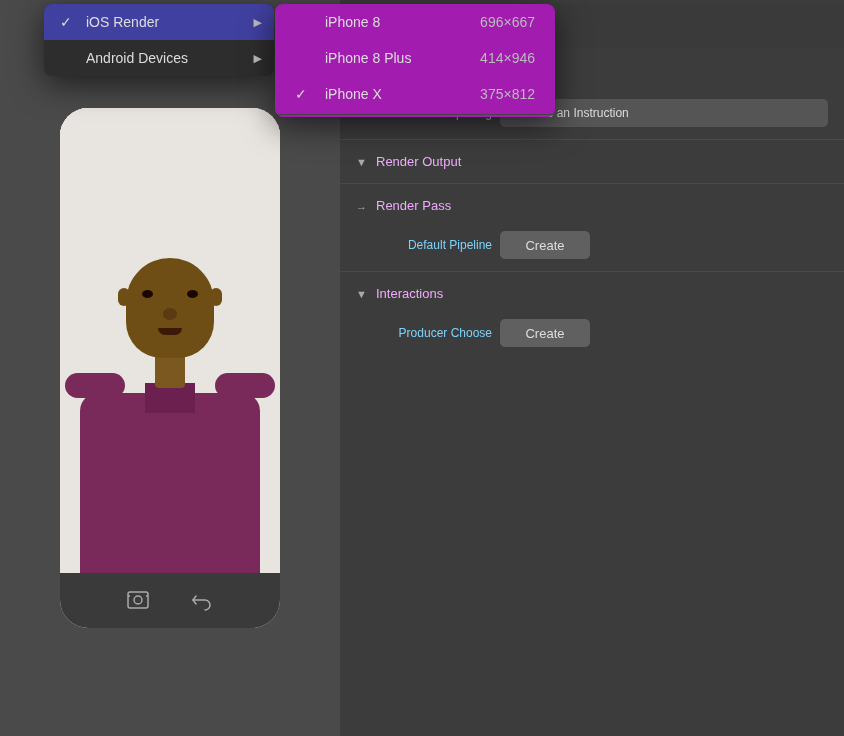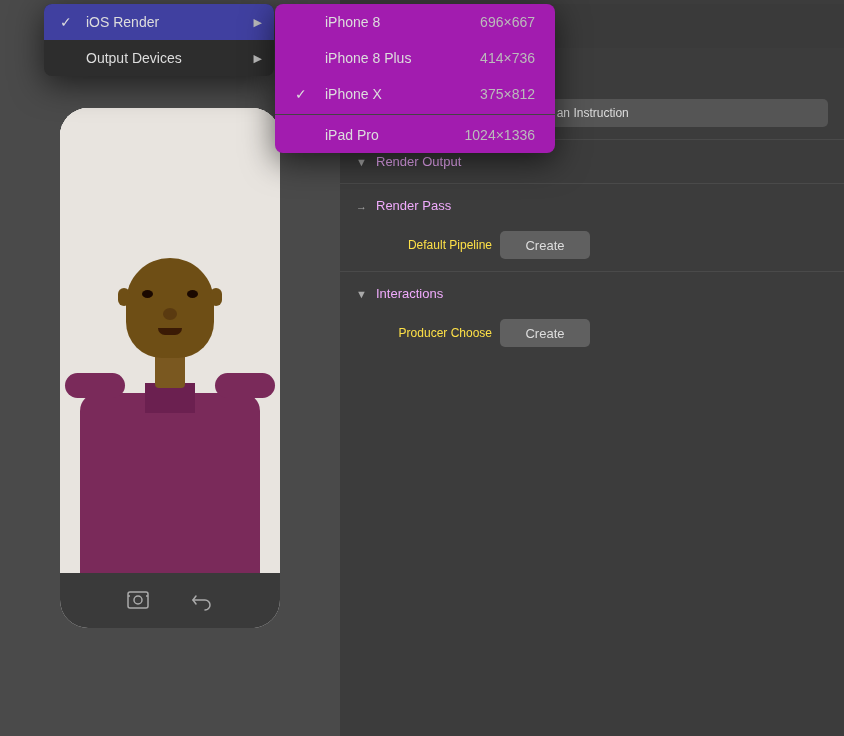--- a/index.html
+++ b/index.html
@@ -111,21 +111,21 @@
     }
 
     .field-row {
       display: flex;
       align-items: center;
       padding: 8px 16px 8px 32px;
       gap: 8px;
     }
 
     .field-label {
-      color: #fde047;
+      color: #7dd3fc;
       font-size: 12px;
       width: 120px;
       text-align: right;
     }
 
     .field-control {
       flex: 1;
     }
 
     .dropdown-btn {
@@ -384,50 +384,45 @@
     <div class="ios-menu">
 
       <div class="menu-item active-selection">
         <span class="check-mark">✓</span>
         <span>iOS Render</span>
         <span class="menu-arrow">▶</span>
       </div>
 
       <div class="menu-item">
         <span class="check-mark" style="visibility:hidden;">✓</span>
-        <span>Output Devices</span>
+        <span>Android Devices</span>
         <span class="menu-arrow">▶</span>
       </div>
 
     </div>
 
     <div class="device-submenu">
 
       <div class="submenu-item">
         <span class="check-mark" style="visibility:hidden;">✓</span>
         <span class="device-name">iPhone 8</span>
         <span class="device-res">696×667</span>
       </div>
 
       <div class="submenu-item">
         <span class="check-mark" style="visibility:hidden;">✓</span>
         <span class="device-name">iPhone 8 Plus</span>
-        <span class="device-res">414×736</span>
+        <span class="device-res">414×946</span>
       </div>
 
       <div class="submenu-item">
         <span class="check-mark">✓</span>
         <span class="device-name">iPhone X</span>
         <span class="device-res">375×812</span>
       </div>
 
       <div class="submenu-divider"></div>
 
 
-      <div class="submenu-item">
-        <span class="check-mark" style="visibility:hidden;">✓</span>
-        <span class="device-name">iPad Pro</span>
-        <span class="device-res">1024×1336</span>
-      </div>
     </div>
   </div>
 
 </div>
 
 </body></html>

